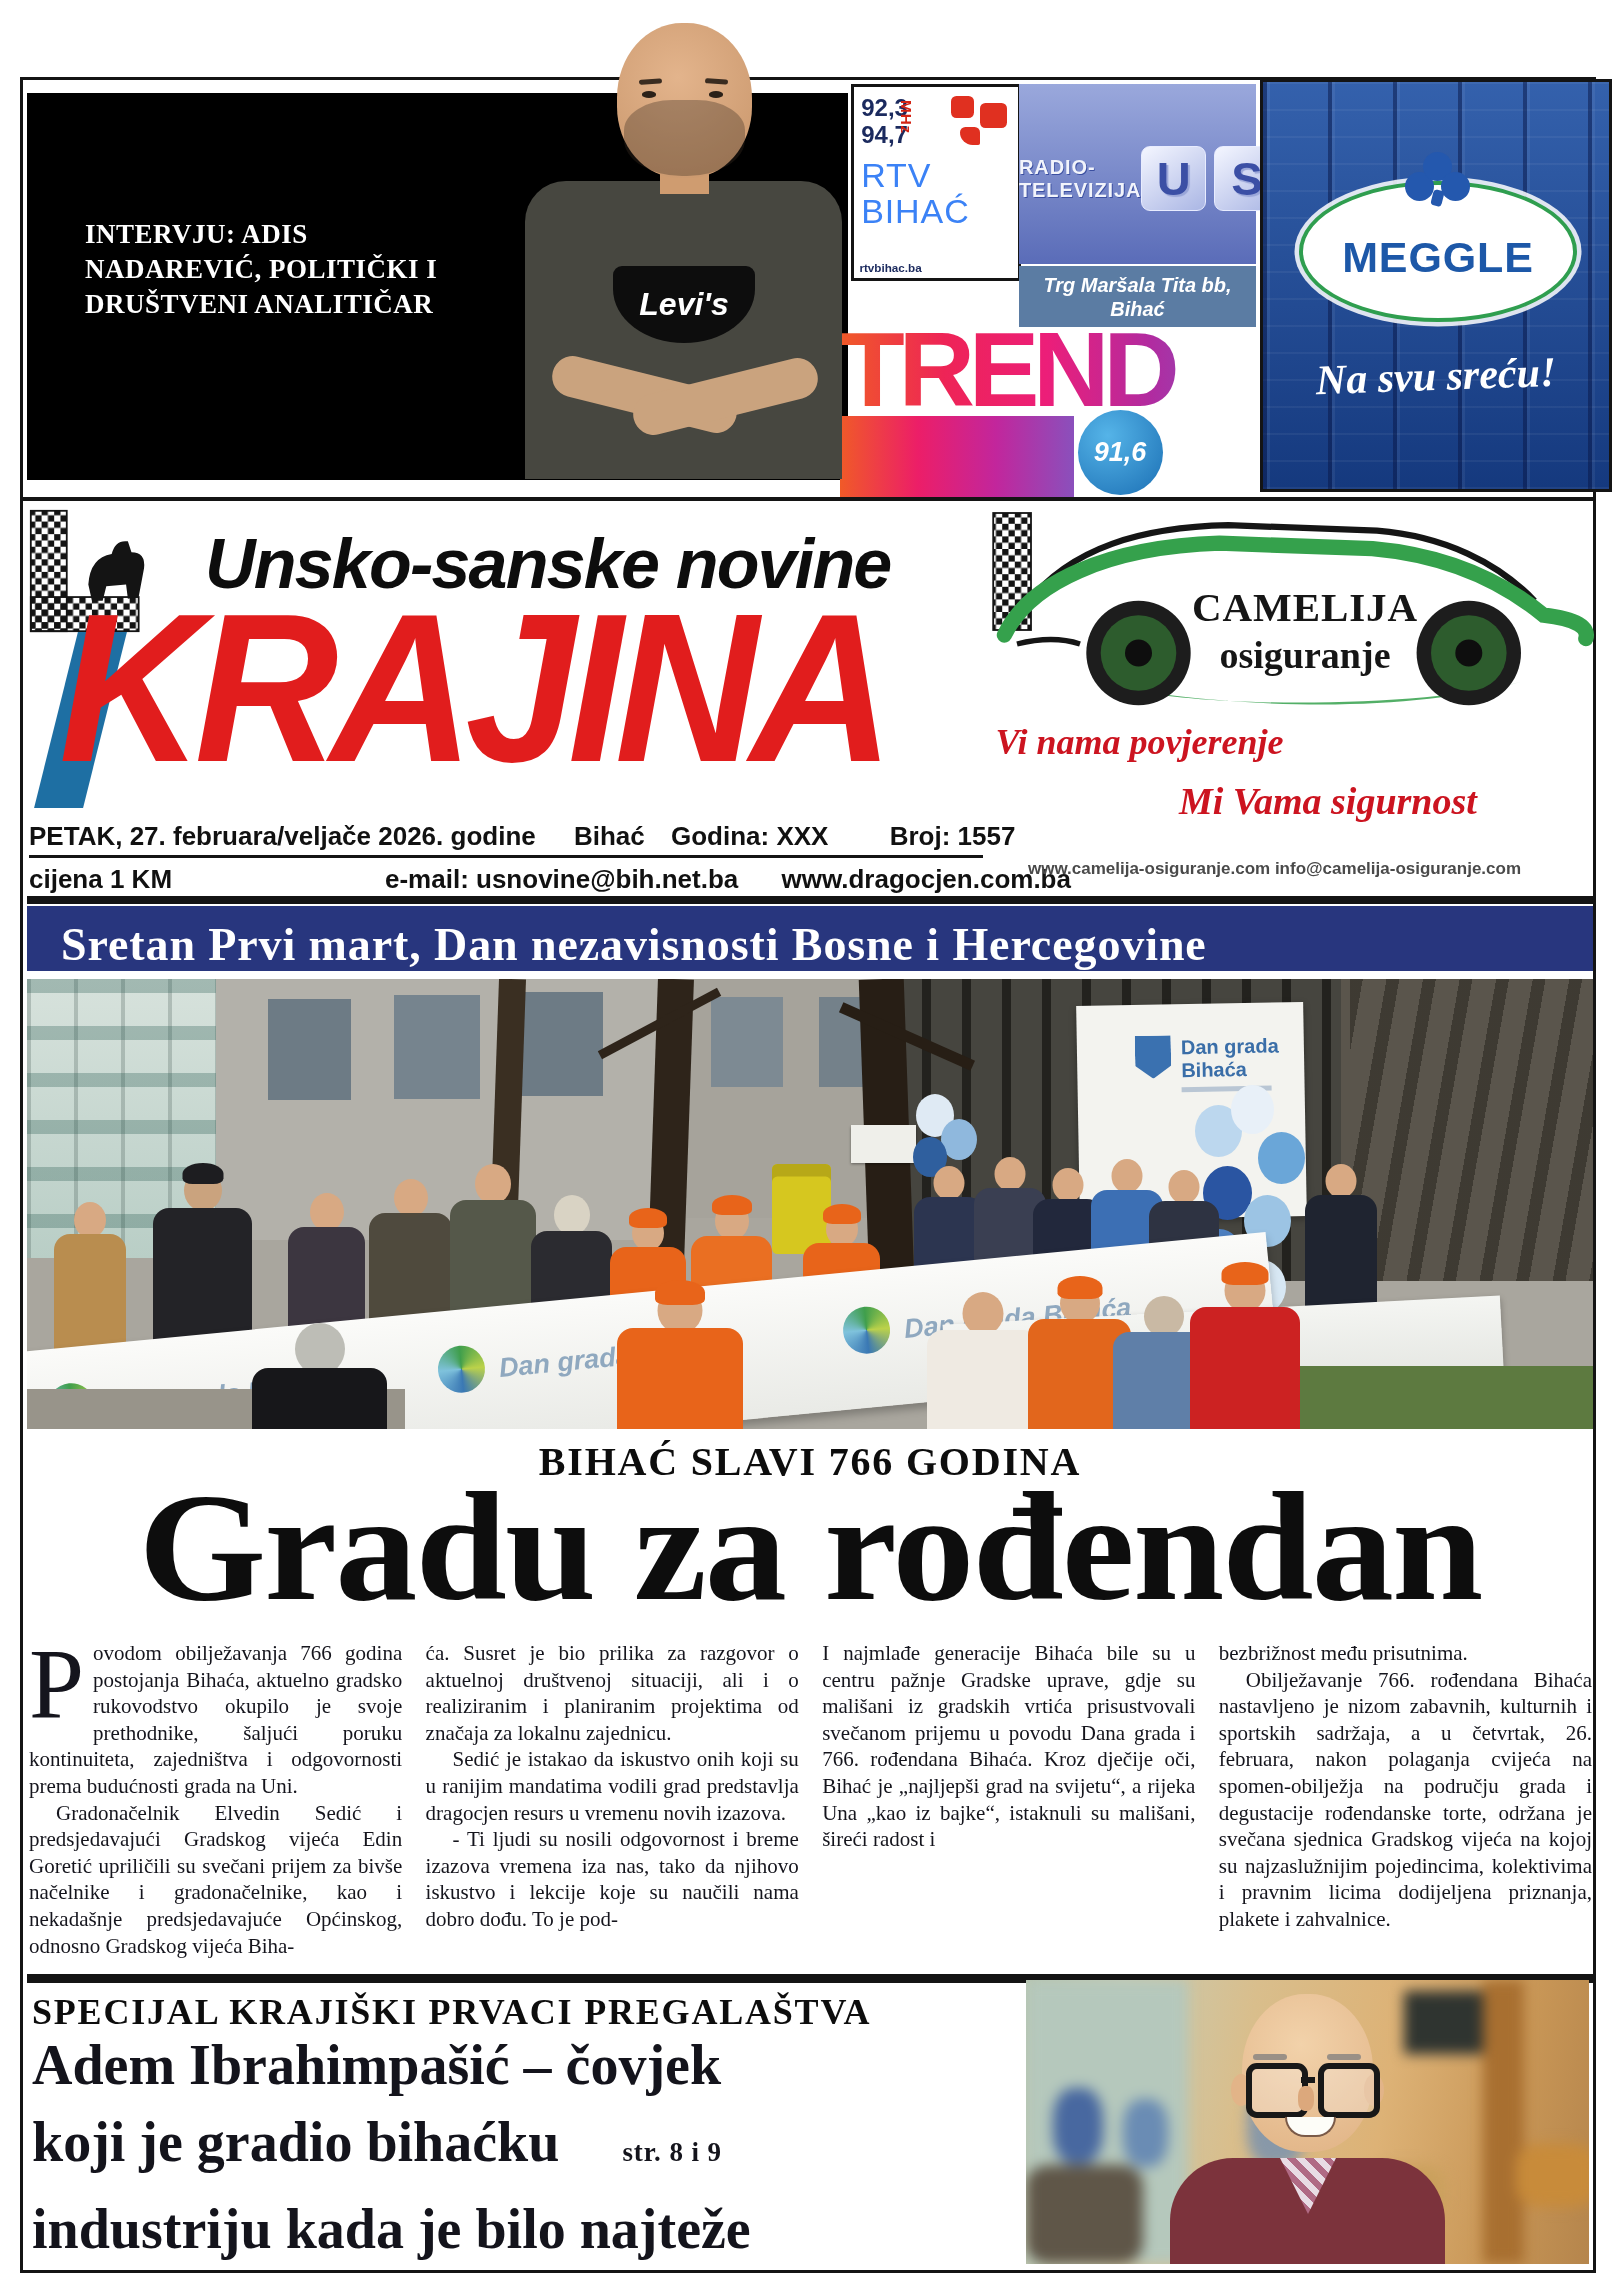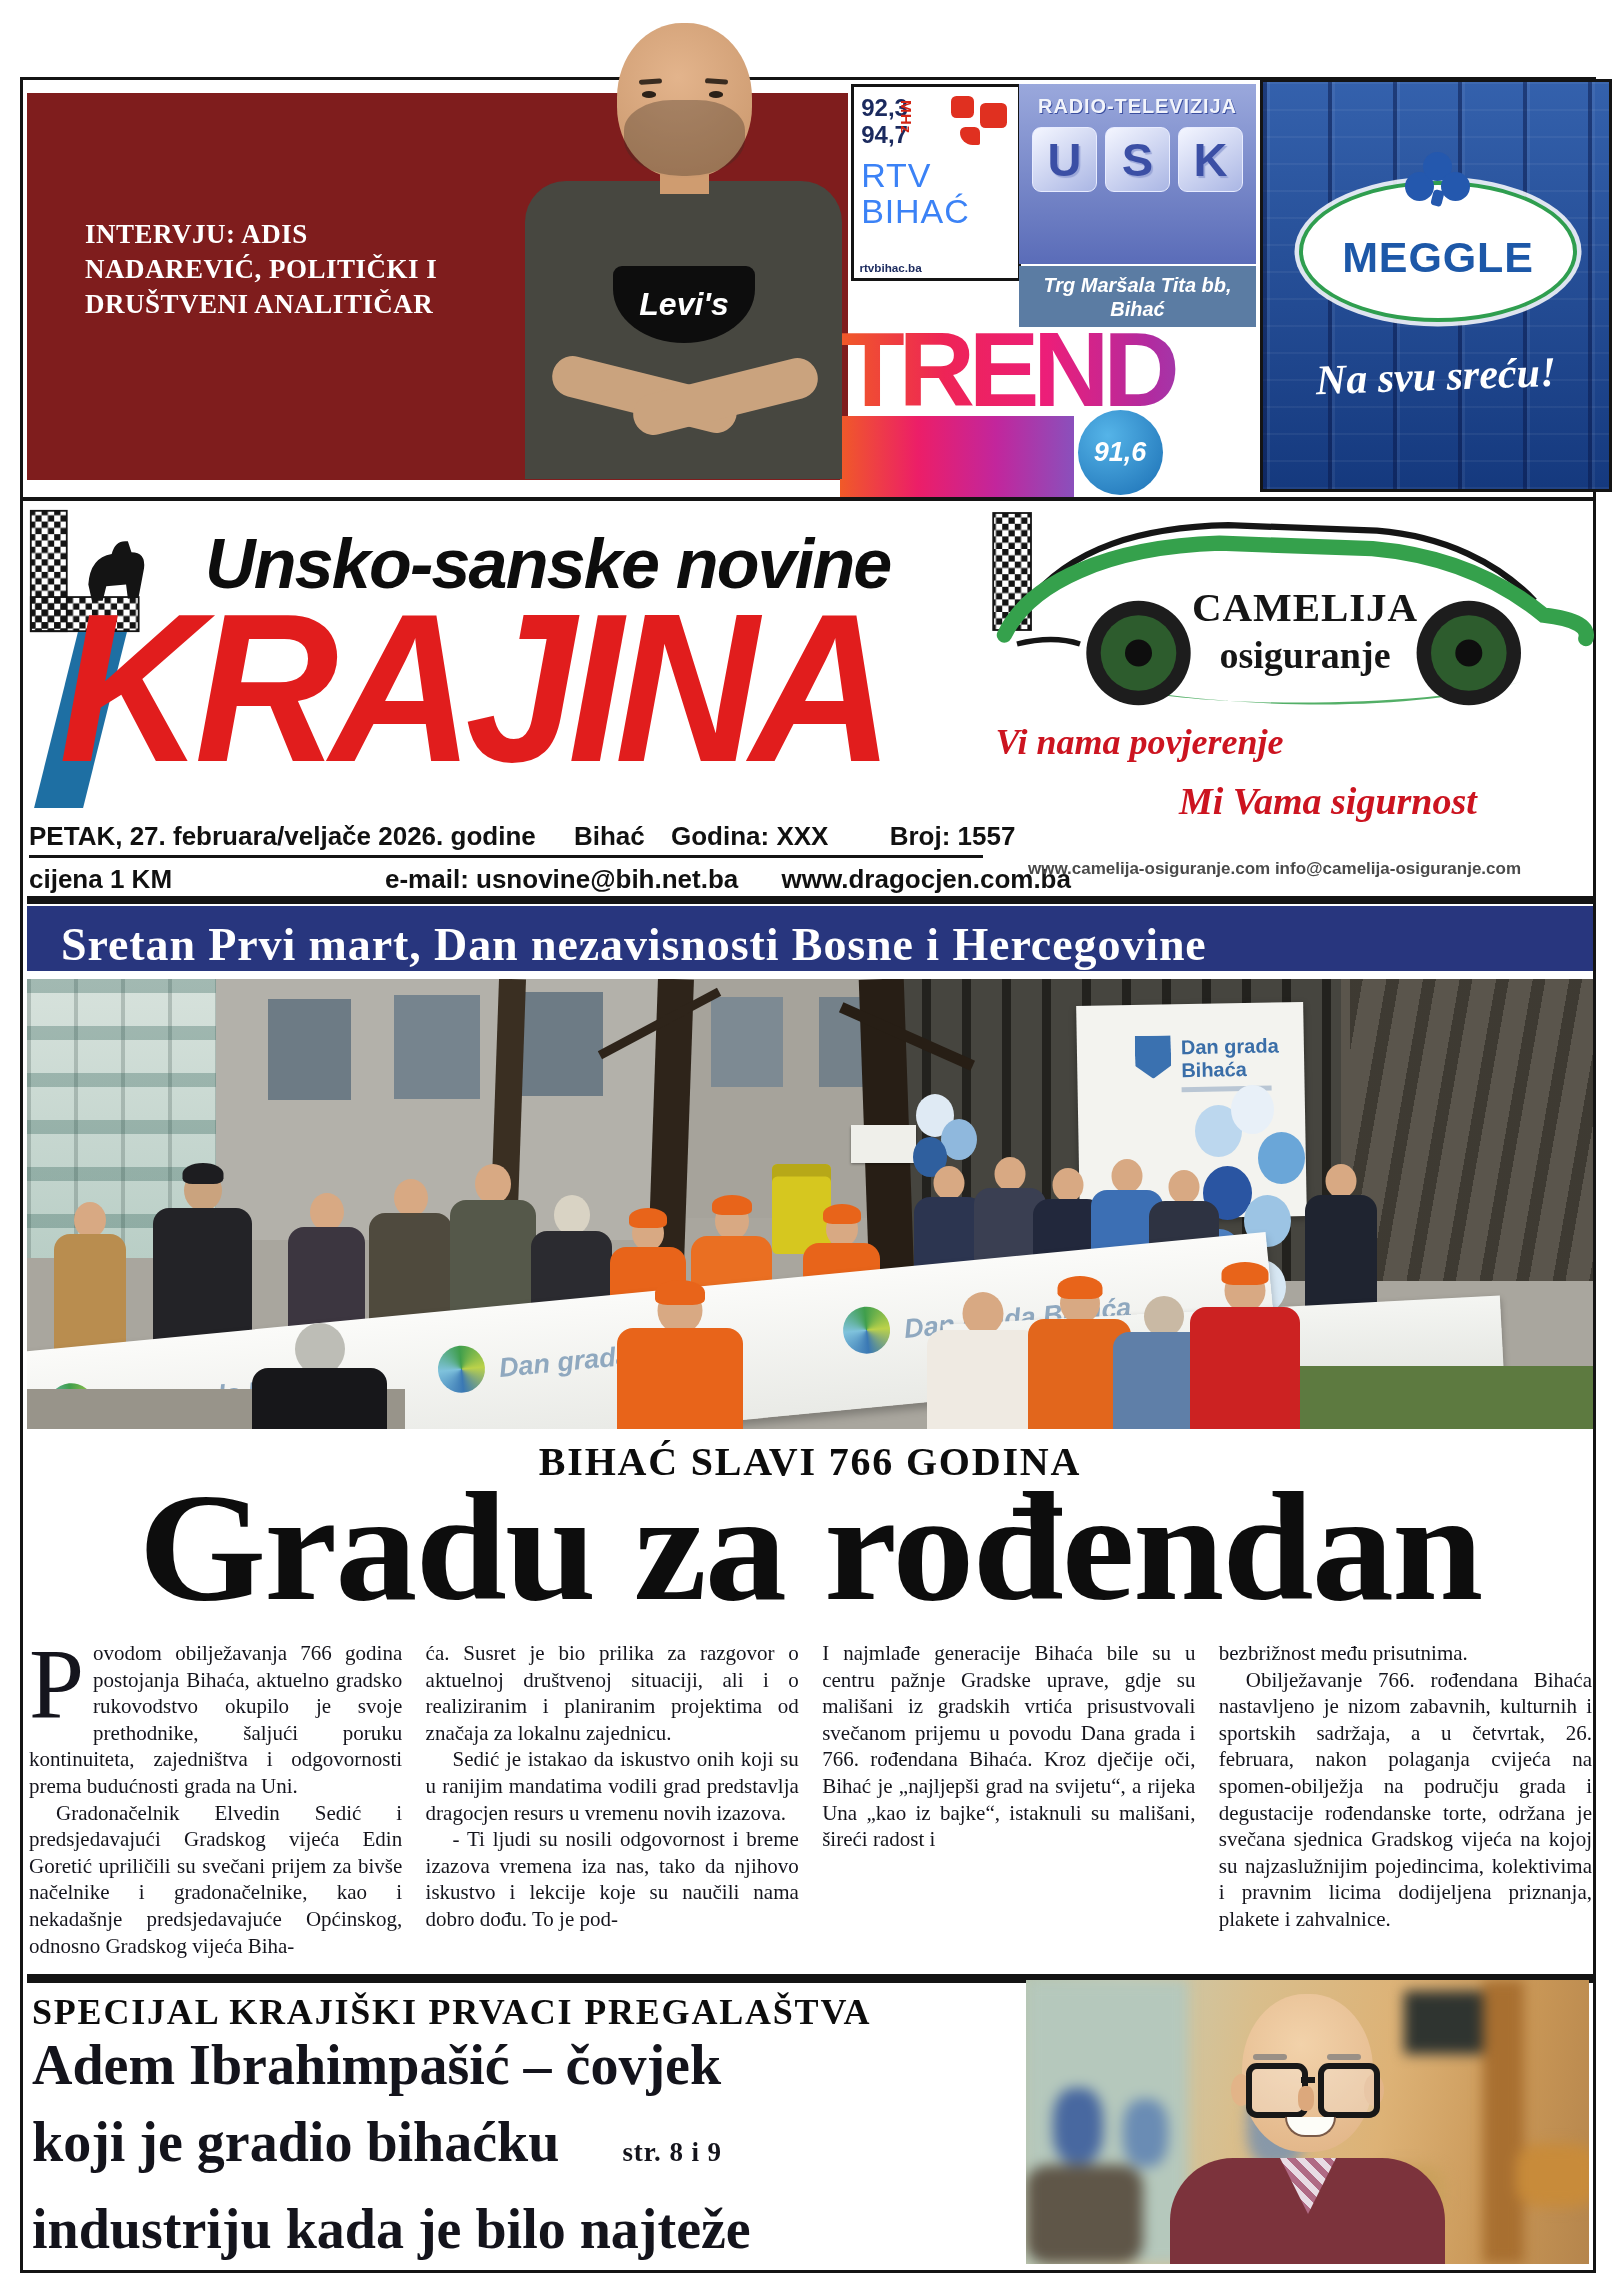--- a/index.html
+++ b/index.html
@@ -2,21 +2,21 @@
 <html style="font-size:14.4px"><head>
 <meta charset="utf-8">
 <style>
   html,body{margin:0;padding:0}
   body{position:relative;width:1620px;height:2284px;background:#ffffff;font-family:"Liberation Sans",sans-serif;overflow:hidden;color:#111}
   .abs{position:absolute}
   
   .frame{position:absolute;left:20px;top:77px;width:1570px;height:2190px;border:3.6px solid #141414;background:#fff}
   .rule{position:absolute;background:#141414}
   
-  .intbox{position:absolute;left:27px;top:93px;width:821px;height:387px;background:#7f1d1d}
+  .intbox{position:absolute;left:27px;top:93px;width:821px;height:387px;background:#000000}
   .int-kicker{position:absolute;left:58px;top:124px;font-family:"Liberation Serif",serif;font-weight:700;font-size:27px;line-height:35px;color:#fff;letter-spacing:0.5px}
   .int-title{position:absolute;left:56px;top:225px;font-family:"Liberation Serif",serif;font-weight:700;font-size:52px;line-height:59px;color:#fff}
   .pageref{font-family:"Liberation Serif",serif;font-weight:700;font-size:27px;color:#fff;margin-left:86px}
   
   .portrait{position:absolute;left:518px;top:14.4px;width:333px;height:465px;z-index:5}
   .p-head{position:absolute;left:99px;top:9px;width:135px;height:155px;background:radial-gradient(circle at 45% 35%,#e3b48c,#c79469);border-radius:48% 48% 46% 46%}
   .p-beard{position:absolute;left:106px;top:86px;width:121px;height:76px;background:rgba(60,45,35,.35);border-radius:40% 40% 48% 48%}
   .p-eye{position:absolute;width:14.4px;height:6.3px;background:#2b2118;border-radius:50%}
   .p-brow{position:absolute;width:23.4px;height:5.4px;background:#3a2c20;border-radius:2.7px}
   .p-body{position:absolute;left:7.2px;top:167px;width:317px;height:298px;background:#474740;border-radius:41px 41px 0 0}
@@ -25,21 +25,21 @@
   .p-logo span{color:#fff;font-style:italic;font-weight:700;font-size:32px;font-family:"Liberation Sans",sans-serif}
   .p-arm{position:absolute;width:189px;height:41px;background:#caa37e;border-radius:21.6px}
   
   .rtvbox{position:absolute;left:851px;top:84px;width:164px;height:191px;background:#fff;border:3.6px solid #141414}
   .rtv-freq{position:absolute;left:7.2px;top:7.2px;font-weight:700;font-size:24px;line-height:27px;color:#1b2a5e}
   .rtv-mhz{position:absolute;left:61px;top:12.6px;color:#d42414;font-weight:700;font-size:15.3px;transform:rotate(90deg);transform-origin:left top;letter-spacing:0.9px}
   .rtv-bub{position:absolute;background:#e03020;border-radius:5.4px}
   .rtv-name{position:absolute;left:7.2px;top:70px;font-weight:400;font-size:34px;line-height:36px;color:#3b82f6;letter-spacing:0.9px}
   .rtv-site{position:absolute;left:5.4px;bottom:3.6px;font-weight:700;font-size:11.7px;color:#1b2a5e}
   
-  .uskbox{position:absolute;left:1019px;top:84px;width:237px;height:180px;background:linear-gradient(180deg,#9aa8dc,#5a6cb8);display:flex;flex-direction:column;align-items:center}
+  .uskbox{position:absolute;left:1019px;top:84px;width:237px;height:180px;background:linear-gradient(180deg,#9aa8dc,#5a6cb8);display:flex;flex-direction:row;align-items:center}
   .usk-kick{margin-top:10.8px;color:#f2f4fb;font-weight:700;font-size:20px;letter-spacing:0.9px;text-shadow:0.9px 0.9px 0 #3b4fa0}
   .usk-row{display:flex;gap:8px;margin-top:9px}
   .usk-sq{width:63px;height:63px;border-radius:9px;background:linear-gradient(145deg,#f4f6ff,#aab6e4);border:1.8px solid #e8ecff;display:flex;align-items:center;justify-content:center;font-weight:700;font-size:47px;color:#3b4fa5;text-shadow:1.8px 1.8px 0.9px #9aa6d8}
   .uskaddr{position:absolute;left:1019px;top:266px;width:237px;height:61px;background:#5b7ca3;display:flex;align-items:center;justify-content:center;text-align:center;color:#fff;font-style:italic;font-weight:700;font-size:20px;line-height:24px}
   
   .trend{position:absolute;left:840px;top:329px;width:414px;height:164px}
   .trendline{font-weight:700;font-size:106px;line-height:81px;letter-spacing:-6.3px;font-family:"Liberation Sans",sans-serif;background:linear-gradient(90deg,#f05a28,#ee2456,#ec1e79,#b12ba0,#7e57c2);-webkit-background-clip:text;background-clip:text;-webkit-text-fill-color:transparent;color:transparent}
   .trendline2{background:linear-gradient(90deg,#f05a28,#ec1e68,#c2269c,#8a50bc)}
   .trend-row{display:flex;align-items:flex-end}
   .trend-o{width:85px;height:85px;border-radius:50%;background:radial-gradient(circle at 35% 30%,#55b4e8,#1b6fb4);margin:0 0 1.8px 3.6px;display:flex;align-items:center;justify-content:center}

